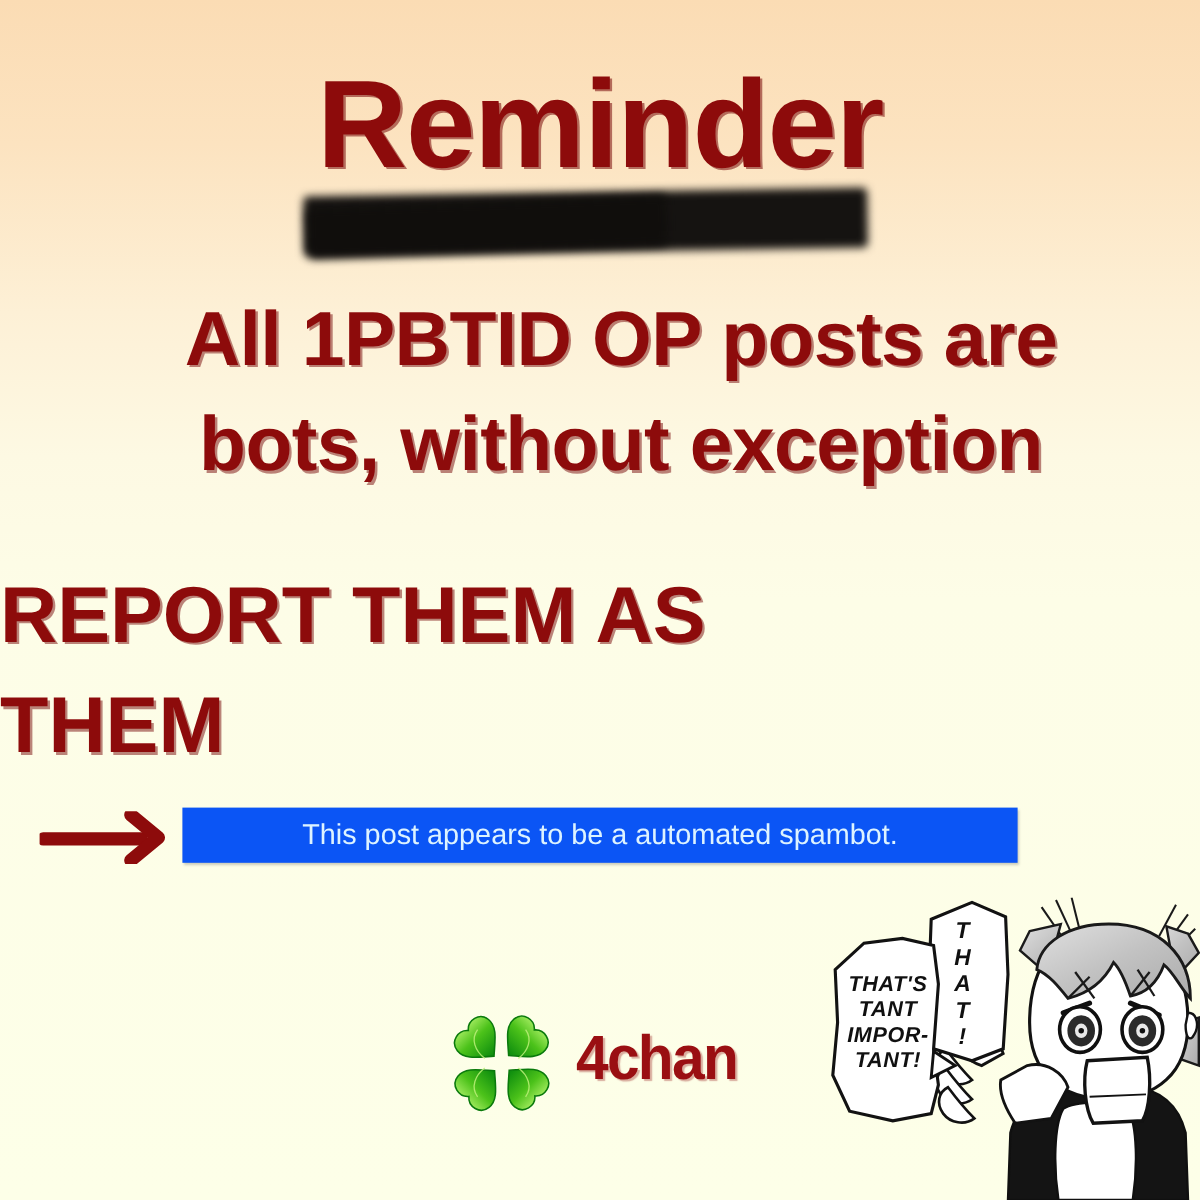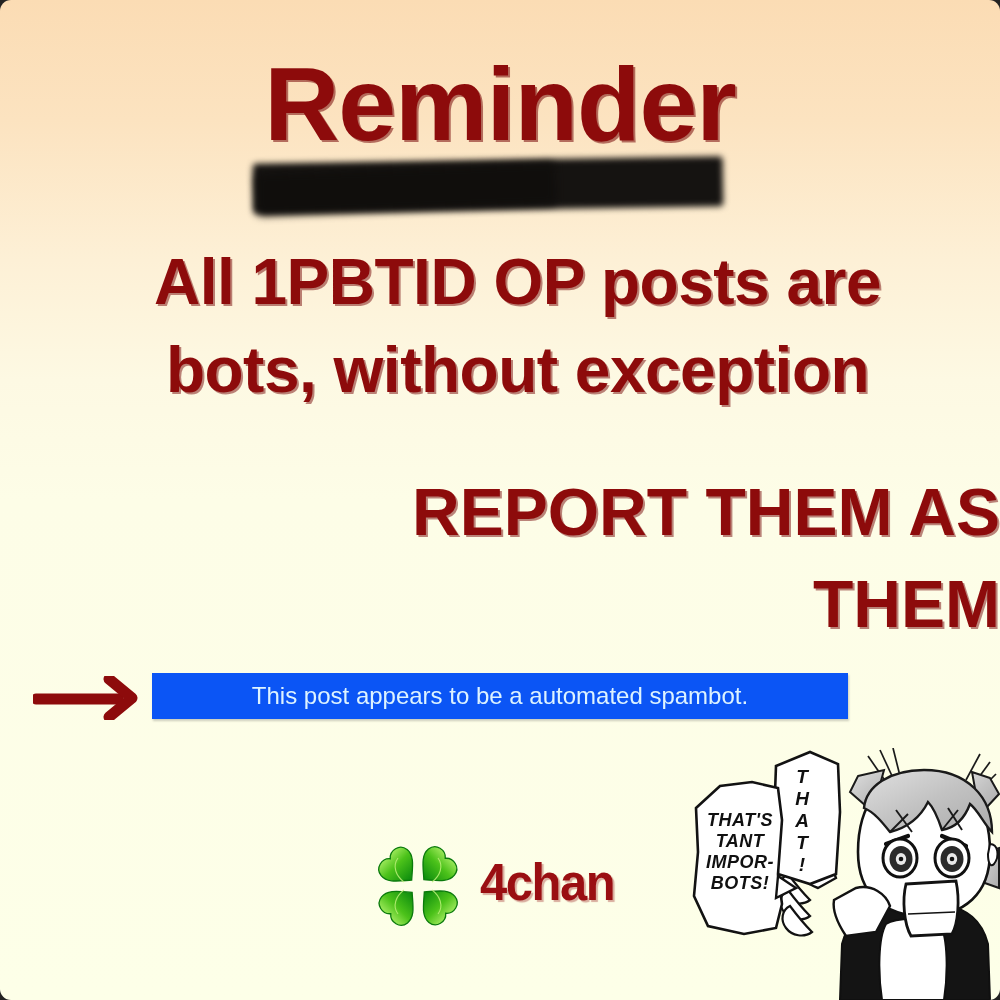--- a/index.html
+++ b/index.html
@@ -13,21 +13,20 @@
     height: 1000px;
     overflow: hidden;
     font-family: "Liberation Sans", sans-serif;
     background: linear-gradient(to bottom,
       #fbdcb4 0%,
       #fce3c0 12%,
       #fdf0d6 26%,
       #fdf9e3 38%,
       #fdfde7 50%,
       #fdffe8 100%);
-    border-radius: 11px;
   }
 
   
   .title {
     position: absolute;
     left: 0;
     top: 52px;
     width: 1000px;
     text-align: center;
     font-size: 104px;
@@ -77,21 +76,21 @@
     text-shadow: 2px 2px 0 rgba(120,10,10,.5);
   }
   .headline .ln { display: block; padding-left: 35px; }
 
   
   .report {
     position: absolute;
     left: 0;
     top: 466px;
     width: 1000px;
-    text-align: right;
+    text-align: left;
     font-size: 66px;
     line-height: 92px;
     font-weight: bold;
     color: #8d0b0b;
     letter-spacing: 0px;
     text-shadow: 2px 2px 0 rgba(120,10,10,.5);
   }
   .report .ln { display: block; }
 
   
@@ -312,21 +311,21 @@
       <path d="M88 128 L106 140 L86 150 Z" fill="#ffffff" stroke="#121212" stroke-width="2.4"></path>
     </svg>
 
     
     <div class="bubble-a-text" style="position:absolute; left:8px; top:62px; width:84px; text-align:center;
                 font-family:Liberation Sans, sans-serif; font-weight:bold; font-style:italic;
                 font-size:18px; line-height:21px; color:#101010; letter-spacing:0.5px;">
       <div>THAT'S</div>
       <div>TANT</div>
       <div>IMPOR-</div>
-      <div>BOTS!</div>
+      <div>TANT!</div>
     </div>
 
     
     <div class="bubble-b-text" style="position:absolute; left:98px; top:18px; width:28px; text-align:center;
                 font-family:'Liberation Sans', sans-serif; font-weight:bold; font-style:italic;
                 font-size:19px; line-height:22px; color:#101010;">
       <div>T</div>
       <div>H</div>
       <div>A</div>
       <div>T</div>

